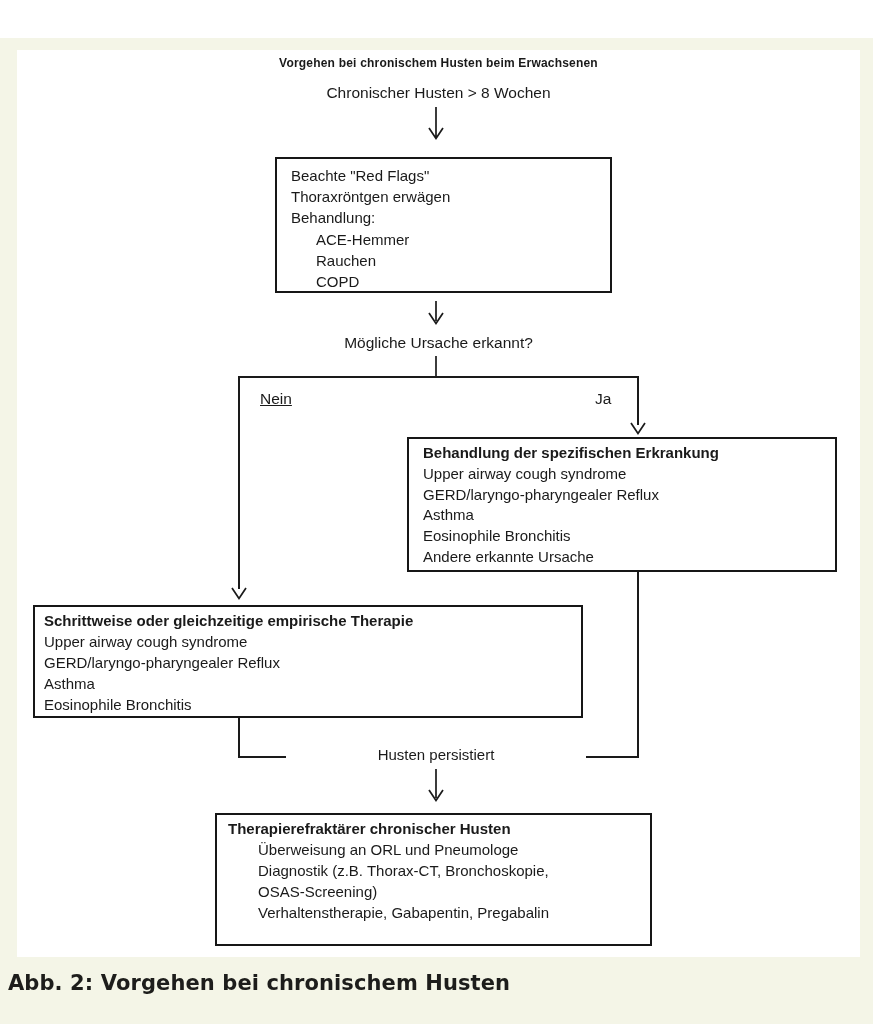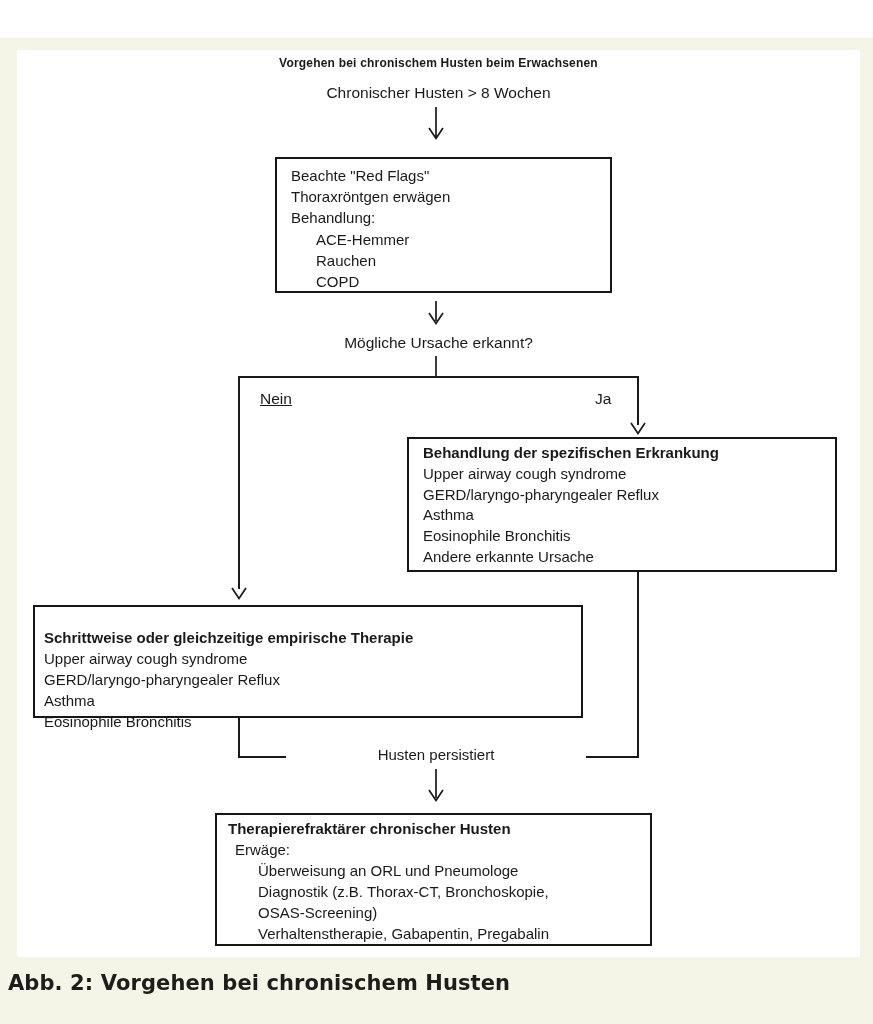--- a/index.html
+++ b/index.html
@@ -17,21 +17,21 @@
   .connectors { position:absolute; left:0; top:0; width:873px; height:1024px; }
 
   .box { position:absolute; background:#ffffff; border:2px solid #161616; font-size:15px; }
   .box .bold { font-weight:bold; }
 
   .box1 { left:275px; top:157px; width:337px; height:136px; padding:6px 8px 0 14px; line-height:21.2px; }
   .box1 .ind { padding-left:25px; }
 
   .box2 { left:407px; top:437px; width:430px; height:135px; padding:4px 8px 0 14px; line-height:20.8px; }
 
-  .boxL { left:33px; top:605px; width:550px; height:113px; padding:20px 8px 0 9px; line-height:21px; }
+  .boxL { left:33px; top:605px; width:550px; height:113px; padding:3px 8px 0 9px; line-height:21px; }
 
   .box3 { left:215px; top:813px; width:437px; height:133px; padding:3px 8px 4px 11px; line-height:21px; }
   .box3 .ind1 { padding-left:7px; }
   .box3 .ind2 { padding-left:30px; }
 
   .qtext { position:absolute; left:17px; top:334px; width:843px; text-align:center; font-size:15.5px; }
   .lbl { position:absolute; font-size:15.5px; }
   .lbl-nein { left:260px; top:390px;text-decoration:underline; }
   .lbl-ja { left:595px; top:390px; }
   .persist { position:absolute; left:286px; top:746px; width:300px; text-align:center; font-size:15px; background:#ffffff; }
@@ -93,21 +93,20 @@
     <div>Upper airway cough syndrome</div>
     <div>GERD/laryngo-pharyngealer Reflux</div>
     <div>Asthma</div>
     <div>Eosinophile Bronchitis</div>
   </div>
 
   <div class="persist">Husten persistiert</div>
 
   <div class="box box3">
     <div class="bold">Therapierefraktärer chronischer Husten</div>
-    <div class="ind1">Erwäge:</div>
     <div class="ind2">Überweisung an ORL und Pneumologe</div>
     <div class="ind2">Diagnostik (z.B. Thorax-CT, Bronchoskopie,</div>
     <div class="ind2">OSAS-Screening)</div>
     <div class="ind2">Verhaltenstherapie, Gabapentin, Pregabalin</div>
   </div>
 
   <div class="caption">Abb. 2: Vorgehen bei chronischem Husten</div>
 
 </div>
 

